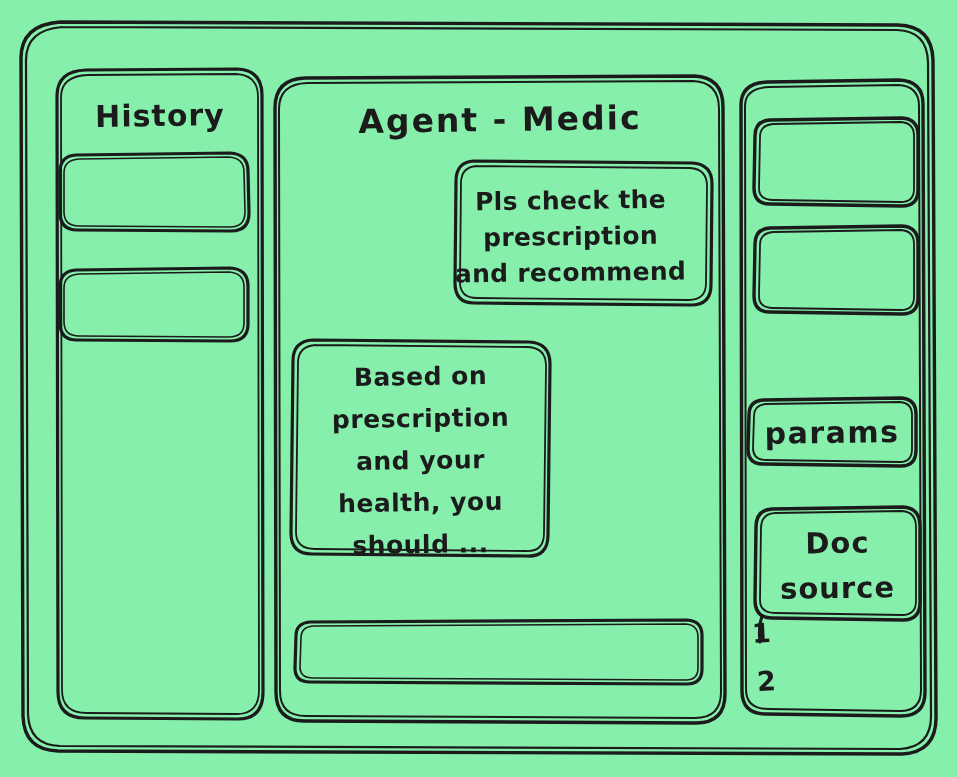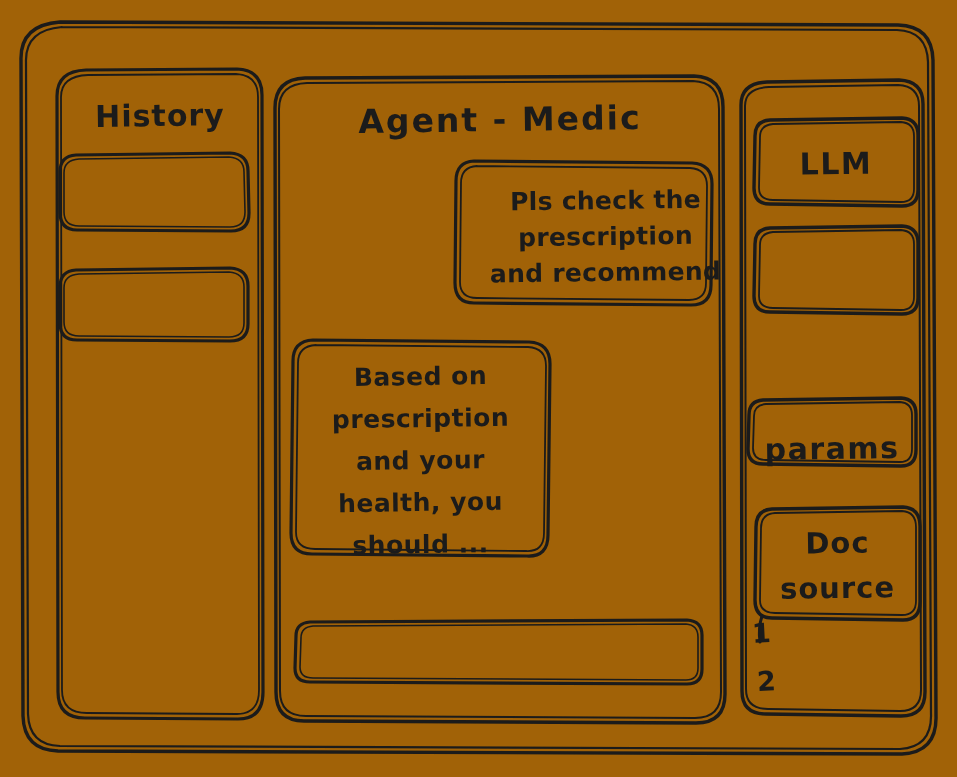--- a/index.html
+++ b/index.html
@@ -10,21 +10,21 @@
   body {
     width: 957px;
     height: 777px;
     overflow: hidden;
     font-family: "DejaVu Sans", sans-serif;
   }
   #app {
     position: relative;
     width: 957px;
     height: 777px;
-    background: #a16207;
+    background: #86efac;
   }
   #sketch-layer {
     position: absolute;
     left: 0;
     top: 0;
     width: 957px;
     height: 777px;
     pointer-events: none;
   }
   .text-layer {
@@ -162,42 +162,39 @@
 
   <div class="text-layer">
 
     <div class="lbl panel-title" style="left:57px; top:98px; width:206px;">History</div>
 
     <div class="hit" style="left:60px; top:153px; width:189px; height:78px;"></div>
     <div class="hit" style="left:60px; top:268px; width:188px; height:73px;"></div>
 
     <div class="lbl agent-title" style="left:275px; top:100px; width:450px;">Agent - Medic</div>
 
-    <div class="hit" style="left:477px; top:161px; width:257px; height:144px;">
+    <div class="hit" style="left:442px; top:161px; width:257px; height:144px;">
       <div class="lbl bubble-text" style="left:0; top:22px; width:257px;">Pls check the</div>
       <div class="lbl bubble-text" style="left:0; top:58px; width:257px;">prescription</div>
       <div class="lbl bubble-text" style="left:0; top:94px; width:257px;">and recommend</div>
     </div>
 
     <div class="hit" style="left:291px; top:340px; width:214px; height:216px;">
       <div class="lbl agent-bubble-text" style="left:0; top:16px; width:259px;">Based on</div>
       <div class="lbl agent-bubble-text" style="left:0; top:58px; width:259px;">prescription</div>
       <div class="lbl agent-bubble-text" style="left:0; top:100px; width:259px;">and your</div>
       <div class="lbl agent-bubble-text" style="left:0; top:142px; width:259px;">health, you</div>
       <div class="lbl agent-bubble-text" style="left:0; top:184px; width:259px;">should ...</div>
     </div>
 
     <div class="hit" style="left:295px; top:620px; width:407px; height:64px;"></div>
 
-    <div class="hit" style="left:754px; top:118px; width:164px; height:88px;">
-      <div class="lbl tool-label" style="left:0; top:28px; width:164px;">LLM</div>
-    </div>
-
-
-    <div class="hit" style="left:748px; top:398px; width:168px; height:76px;margin-top:16px;">
+
+
+    <div class="hit" style="left:748px; top:398px; width:168px; height:76px;">
       <div class="lbl tool-label" style="left:0; top:17px; width:168px;">params</div>
     </div>
 
     <div class="hit" style="left:755px; top:507px; width:165px; height:113px;border-radius:25px;">
       <div class="lbl doc-label" style="left:0; top:12px; width:165px;">Doc</div>
       <div class="lbl doc-label" style="left:0; top:57px; width:165px;">source</div>
     </div>
 
     <div class="lbl num-label" style="left:752px; top:617px; width:40px;">1</div>
     <div class="lbl num-label" style="left:757px; top:665px; width:40px;">2</div>

